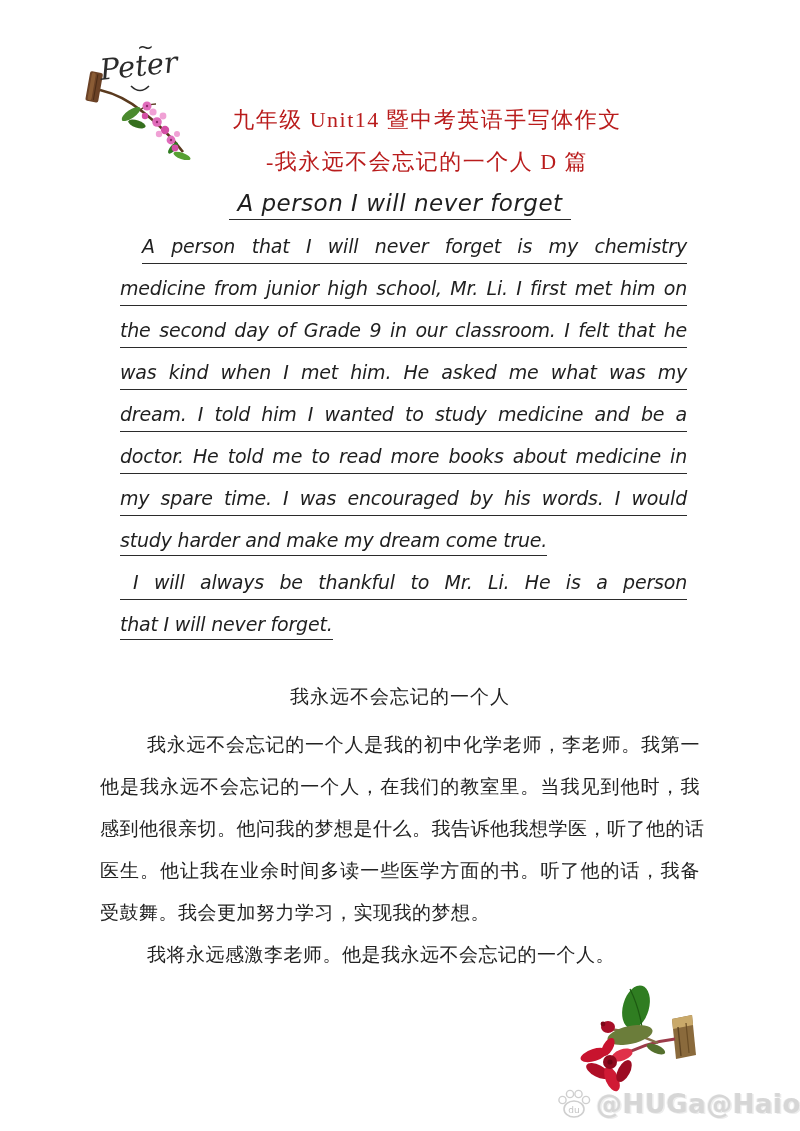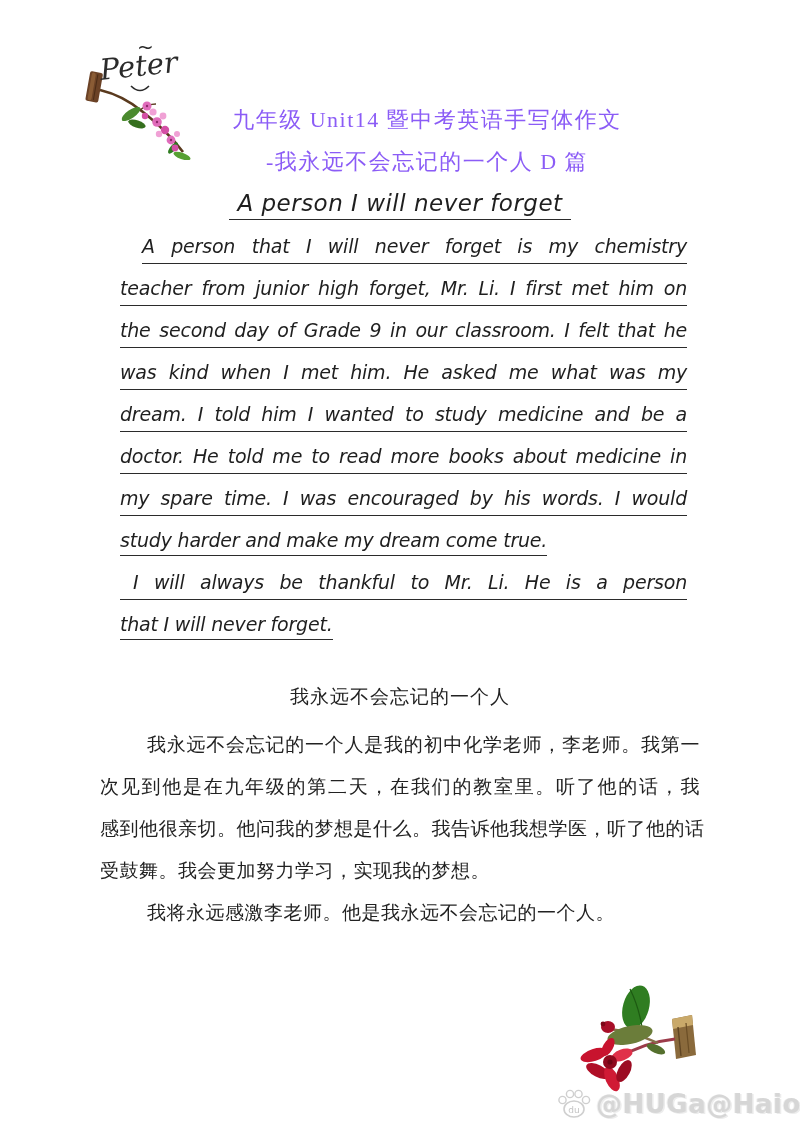--- a/index.html
+++ b/index.html
@@ -15,21 +15,21 @@
   
   .logo { position: absolute; left: 85px; top: 40px; width: 110px; height: 120px; }
 
   
   .header { padding-top: 104px; padding-left: 54px; }
   .title-cn {
     height: 42px; line-height: 32px;
     text-align: center;
     font-size: 22px; letter-spacing: 1.5px;
     font-family: "Liberation Serif", serif;
-    color: #8b5cf6;
+    color: #b91c1c;
   }
   .title-en-wrap { text-align: center; margin-top: 2px; height: 32px; }
   .title-en {
     display: inline-block;
     font-family: "DejaVu Sans", sans-serif;
     font-style: italic;
     font-size: 23px;
     padding: 0 8px 3px 8px;
     border-bottom: 1.7px solid #2b2b2b;
     letter-spacing: 0.5px;
@@ -149,37 +149,38 @@
   <div class="title-cn">九年级 Unit14 暨中考英语手写体作文</div>
   <div class="title-cn">-我永远不会忘记的一个人 D 篇</div>
 </div>
 
 <div class="title-en-wrap">
   <span class="title-en">A person I will never forget</span>
 </div>
 
 <div class="en-body">
   <div class="en-line indent-lg">A person that I will never forget is my chemistry</div>
-  <div class="en-line">teacher from junior high forget, Mr. Li. I first met him on</div>
+  <div class="en-line">medicine from junior high school, Mr. Li. I first met him on</div>
   <div class="en-line">the second day of Grade 9 in our classroom. I felt that he</div>
   <div class="en-line">was kind when I met him. He asked me what was my</div>
   <div class="en-line">dream. I told him I wanted to study medicine and be a</div>
   <div class="en-line">doctor. He told me to read more books about medicine in</div>
   <div class="en-line">my spare time. I was encouraged by his words. I would</div>
   <div class="en-line final"><span>study harder and make my dream come true.</span></div>
   <div class="en-line indent-sm">I will always be thankful to Mr. Li. He is a person</div>
   <div class="en-line final"><span>that I will never forget.</span></div>
 </div>
 
 <div class="zh-title">我永远不会忘记的一个人</div>
 
 <div class="zh-body">
   <div class="zh-line indent">我永远不会忘记的一个人是我的初中化学老师，李老师。我第一</div>
-  <div class="zh-line">次见到他是在九年级的第二天，在我们的教室里。听了他的话，我</div>
+  <div class="zh-line">他是我永远不会忘记的一个人，在我们的教室里。当我见到他时，我</div>
   <div class="zh-line">感到他很亲切。他问我的梦想是什么。我告诉他我想学医，听了他的话</div>
+  <div class="zh-line">医生。他让我在业余时间多读一些医学方面的书。听了他的话，我备</div>
   <div class="zh-line loose">受鼓舞。我会更加努力学习，实现我的梦想。</div>
   <div class="zh-line loose indent">我将永远感激李老师。他是我永远不会忘记的一个人。</div>
 </div>
 
 <svg class="flower" viewBox="0 0 130 112">
 
   <g>
     <polygon points="94,36 114,32 118,72 98,76" fill="#8a6a3c"></polygon>
     <polygon points="94,36 114,32 115,42 95,46" fill="#c9a96a"></polygon>
     <line x1="100" y1="44" x2="103" y2="73" stroke="#5f4523" stroke-width="1.4"></line>

